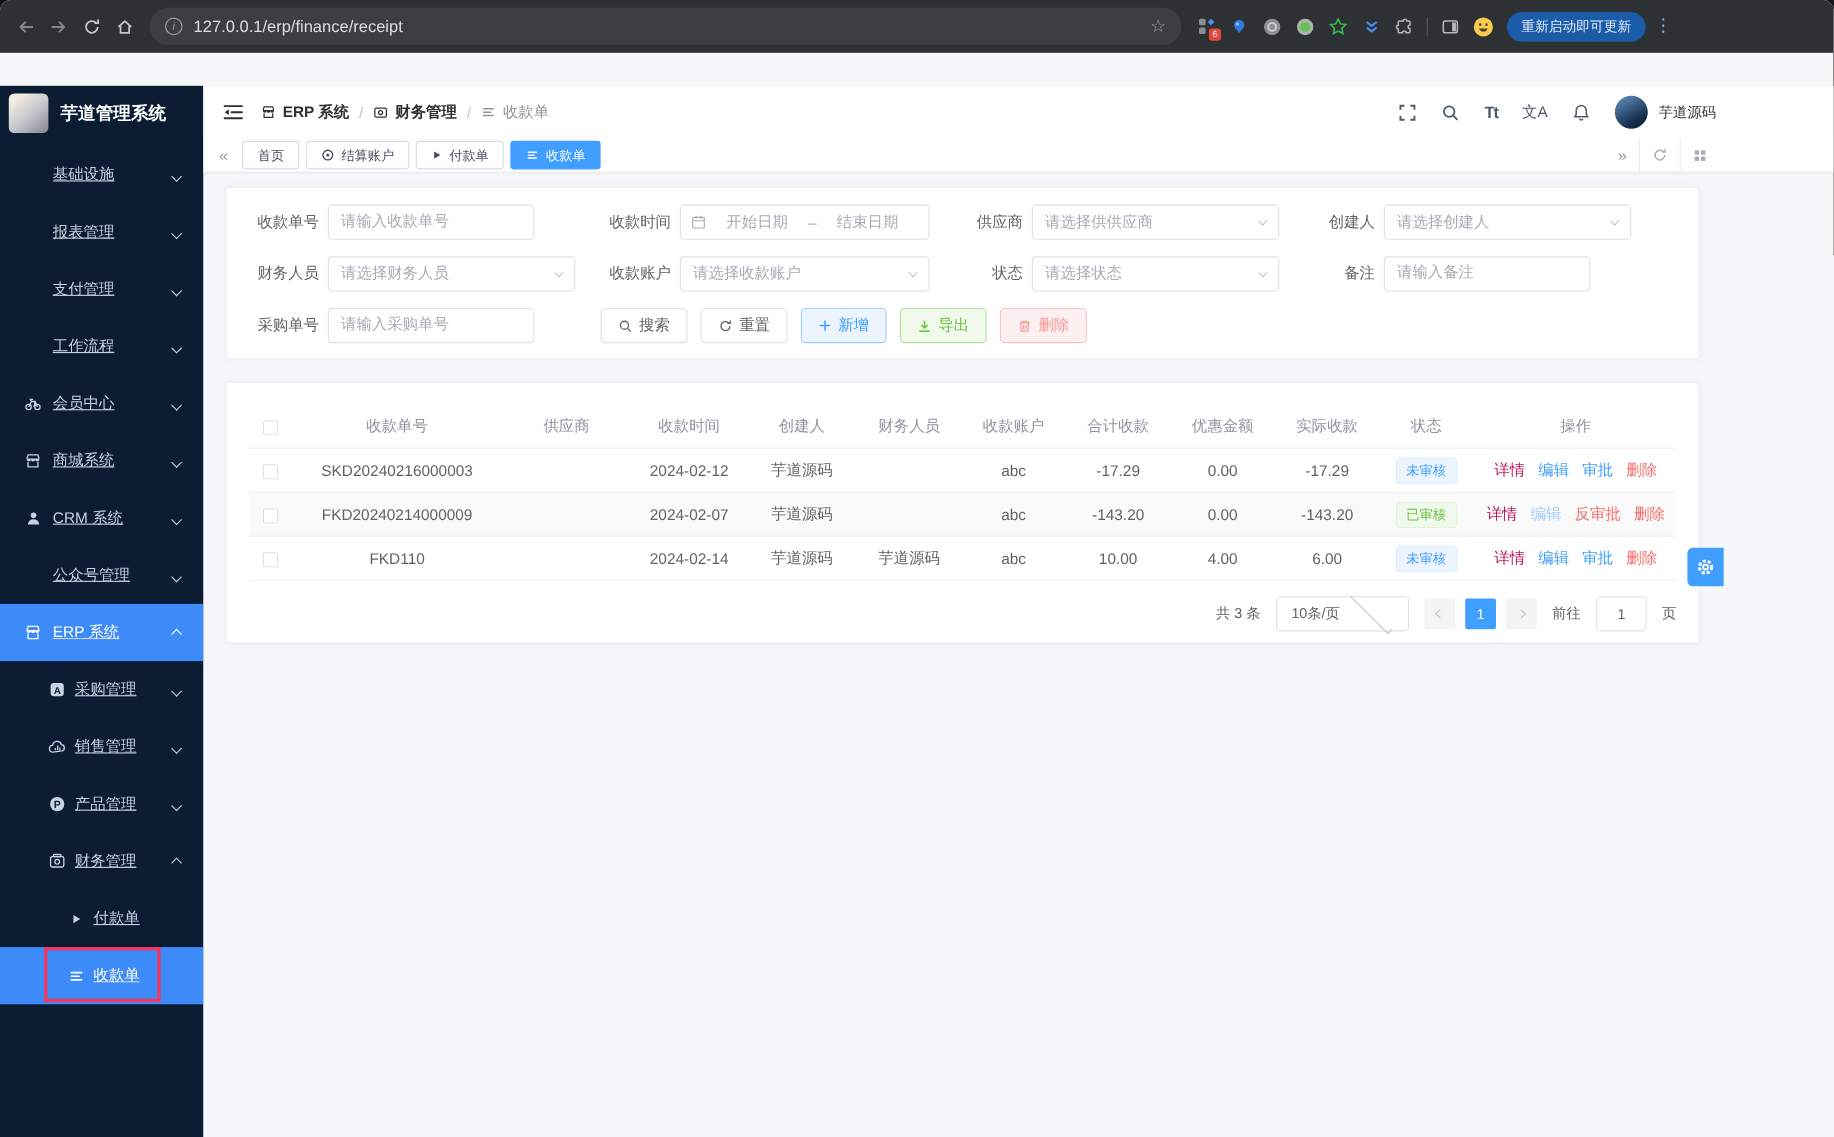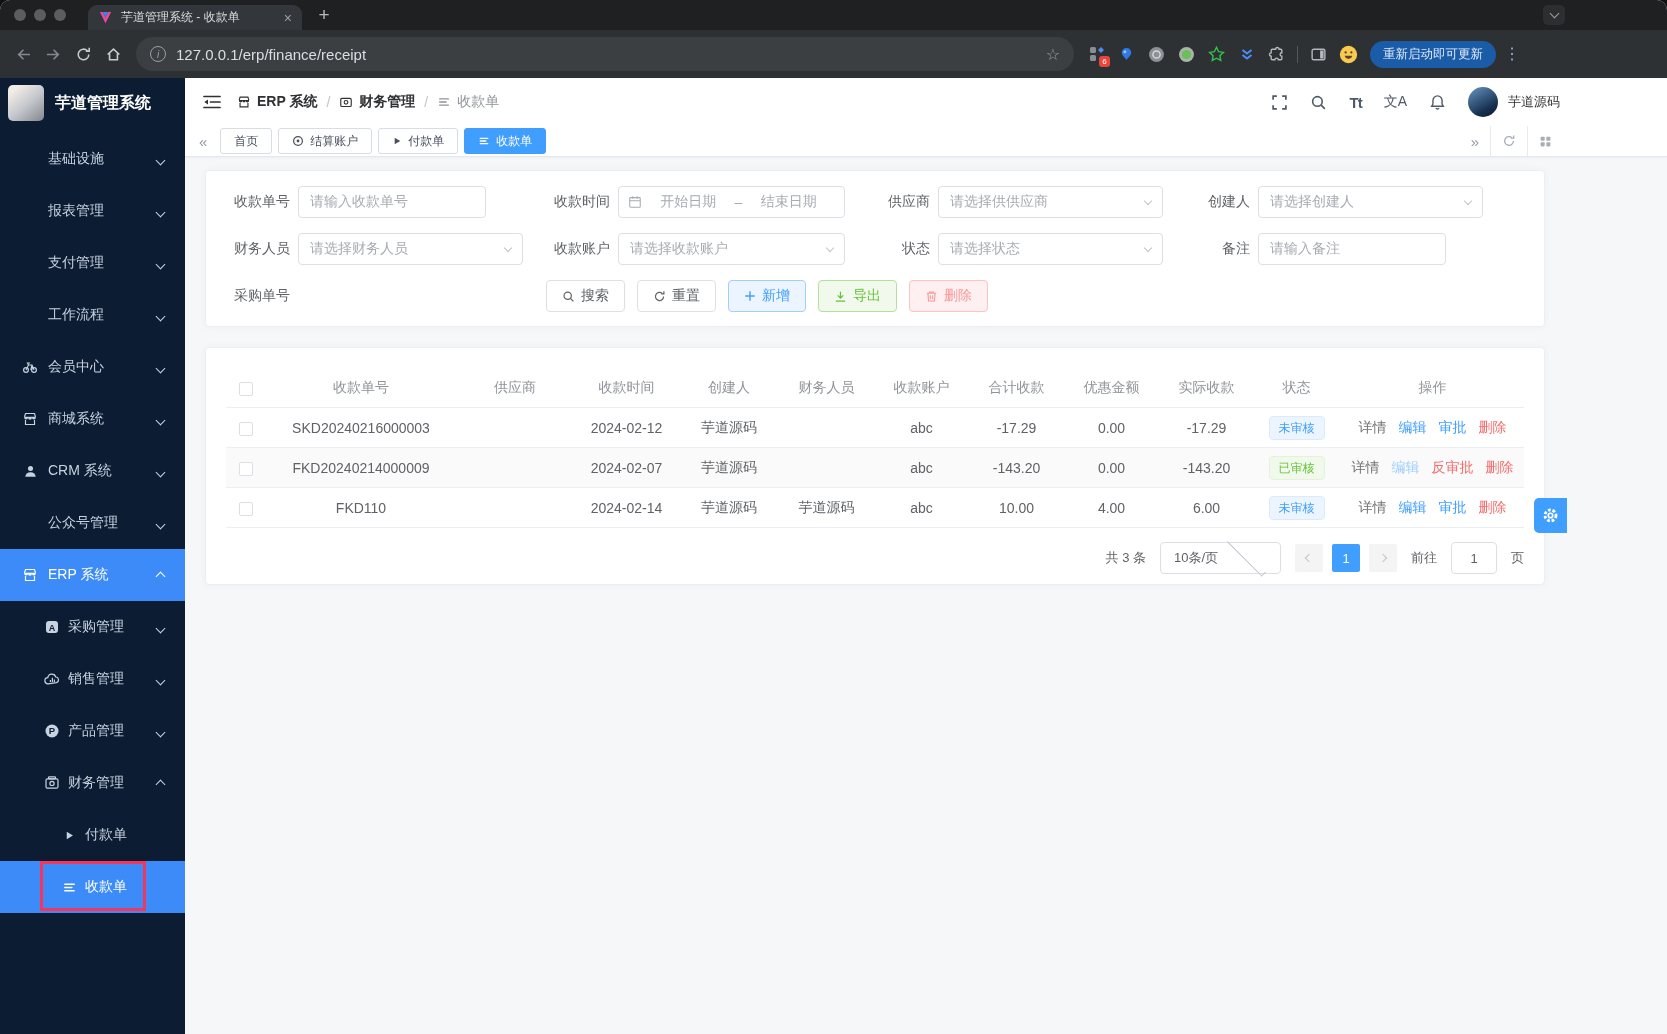--- a/index.html
+++ b/index.html
@@ -38,21 +38,21 @@
                  padding:0 13px; display:flex; align-items:center; margin-left:12px; white-space:nowrap; }
   .kebab { color:#8fb3e8; font-size:16px; margin-left:8px; line-height:1; }
 
   
   .app { position:absolute; top:78px; left:0; right:0; bottom:0; display:flex; }
   .sidebar { width:185px; background:#0b1c33; flex-shrink:0; display:flex; flex-direction:column; color:#c8d2e0; }
   .logo-row { height:50px; display:flex; align-items:center; padding-left:8px; gap:11px; flex-shrink:0; }
   .logo-avatar { width:36px; height:36px; border-radius:5px;
                  background:linear-gradient(140deg,#f2ece4 15%,#c2c6cc 55%,#83878d); }
   .logo-title { color:#fff; font-size:16px; font-weight:bold; white-space:nowrap; }
-  .menu { flex:1; padding-top:5px; overflow:hidden; }
+  .menu { flex:1; padding-top:5px; overflow:hidden;text-decoration:underline; }
   .mi { position:relative; height:52px; display:flex; align-items:center; font-size:14px; cursor:default; }
   .mi .mi-icon { position:absolute; display:flex; width:16px; height:16px; align-items:center; justify-content:center; }
   .lv1 { padding-left:48px; } .lv1 .mi-icon { left:22px; }
   .lv2 { padding-left:68px; } .lv2 .mi-icon { left:44px; }
   .lv3 { padding-left:85px; } .lv3 .mi-icon { left:61px; }
   .mi .chev { position:absolute; right:21px; }
   .mi.active { background:#3d8bf8; color:#fff; }
   .cv { display:inline-block; width:7px; height:7px; border-right:1.4px solid currentColor;
         border-bottom:1.4px solid currentColor; transform:rotate(45deg); margin-top:-3px; }
   .cv.up { transform:rotate(-135deg); margin-top:3px; }
@@ -114,21 +114,21 @@
   .c0{width:40px;} .c1{width:190px;} .c2{width:118px;} .c3{width:105px;} .c4{width:100px;}
   .c5{width:95px;} .c6{width:95px;} .c7{width:95px;} .c8{width:95px;} .c9{width:95px;}
   .c10{width:85px;} .c11{width:187px;}
   .cbx { display:inline-block; width:14px; height:14px; border:1px solid #dcdfe6; border-radius:2px;
          background:#fff; vertical-align:middle; }
   .badge { display:inline-block; font-size:12px; line-height:22px; padding:0 9px; border-radius:4px; border:1px solid; }
   .badge.blue { color:#409eff; background:#ecf5ff; border-color:#d9ecff; }
   .badge.green { color:#67c23a; background:#f0f9eb; border-color:#e1f3d8; }
   .acts { display:flex; justify-content:center; gap:12px; }
   .lnk { font-size:14px; cursor:pointer; white-space:nowrap; }
-  .lnk-dark { color:#737373; } .lnk-blue { color:#409eff; } .lnk-blue.dis { color:#a0cfff; }
+  .lnk-dark { color:#be185d; } .lnk-blue { color:#409eff; } .lnk-blue.dis { color:#a0cfff; }
   .lnk-red { color:#f56c6c; }
 
   .pager { display:flex; align-items:center; justify-content:flex-end; gap:14px; margin-top:14px;
            font-size:13px; color:#606266; }
   .psel { width:121px; height:32px; border:1px solid #dcdfe6; border-radius:4px; background:#fff;
           display:flex; align-items:center; padding:0 10px 0 13px; }
   .psel span { flex:1; color:#606266; font-size:13px; }
   .pbtn { width:28px; height:28px; border-radius:2px; background:#f4f4f5; display:flex; align-items:center;
           justify-content:center; color:#c0c4cc; }
   .pbtn .cv { width:6px; height:6px; border-width:1.4px; margin:0; }
@@ -139,41 +139,20 @@
               font-size:13px; color:#606266; outline:none; font-family:inherit; }
   .gear-fab { position:absolute; right:100px; top:420px; width:33px; height:35px; background:#409eff;
               border:none; border-radius:5px 0 0 5px; display:flex; align-items:center; justify-content:center; cursor:pointer; }
 </style>
 </head>
 <body>
 
 <div class="screen">
 
   <div class="chrome">
-    <div class="tabstrip">
-      <div class="traffic">
-        <span class="dot"></span>
-        <span class="dot"></span>
-        <span class="dot"></span>
-      </div>
-      <div class="btab">
-        <span style="display:flex;">
-          <svg width="15" height="15" viewBox="0 0 16 16">
-              <path d="M2 2 L8 14 L14 2 h-3.2 L8 8.2 5.2 2 z" fill="#ec4899"></path>
-              <path d="M5.2 2 L8 8.2 10.8 2 z" fill="#3b82f6"></path>
-            </svg>
-        </span>
-        <span class="btab-title">芋道管理系统 - 收款单</span>
-        <span class="btab-close">×</span>
-      </div>
-      <div class="newtab">+</div>
-      <div class="tabsearch">
-          <span class="cv"></span>
-        </div>
-    </div>
     <div class="toolbar">
       <span class="nav-ic">
         <svg width="17" height="17" viewBox="0 0 16 16" fill="none" stroke="#85898d" stroke-width="1.6" stroke-linecap="round">
             <path d="M13.5 8 H3.5 M7.5 4 L3.5 8 l4 4"></path>
           </svg>
       </span>
       <span class="nav-ic">
         <svg width="17" height="17" viewBox="0 0 16 16" fill="none" stroke="#85898d" stroke-width="1.6" stroke-linecap="round">
             <path d="M2.5 8 H12.5 M8.5 4 L12.5 8 l-4 4"></path>
           </svg>
@@ -553,20 +532,21 @@
               </div>
             </div>
             <div class="f-item">
               <span class="f-label">备注</span>
               <input class="ipt" placeholder="请输入备注" style="">
             </div>
           </div>
           <div class="f-row">
             <div class="f-item">
               <span class="f-label">采购单号</span>
+              <input class="ipt" placeholder="请输入采购单号" style="">
             </div>
             <div class="btns">
               <button class="btn">
                 <svg width="13" height="13" viewBox="0 0 16 16" fill="none" stroke="currentColor" stroke-width="1.5">
                     <circle cx="7" cy="7" r="4.5"></circle>
                     <path d="M10.5 10.5 L14 14"></path>
                   </svg>
                 <span>搜索</span>
               </button>
               <button class="btn">

